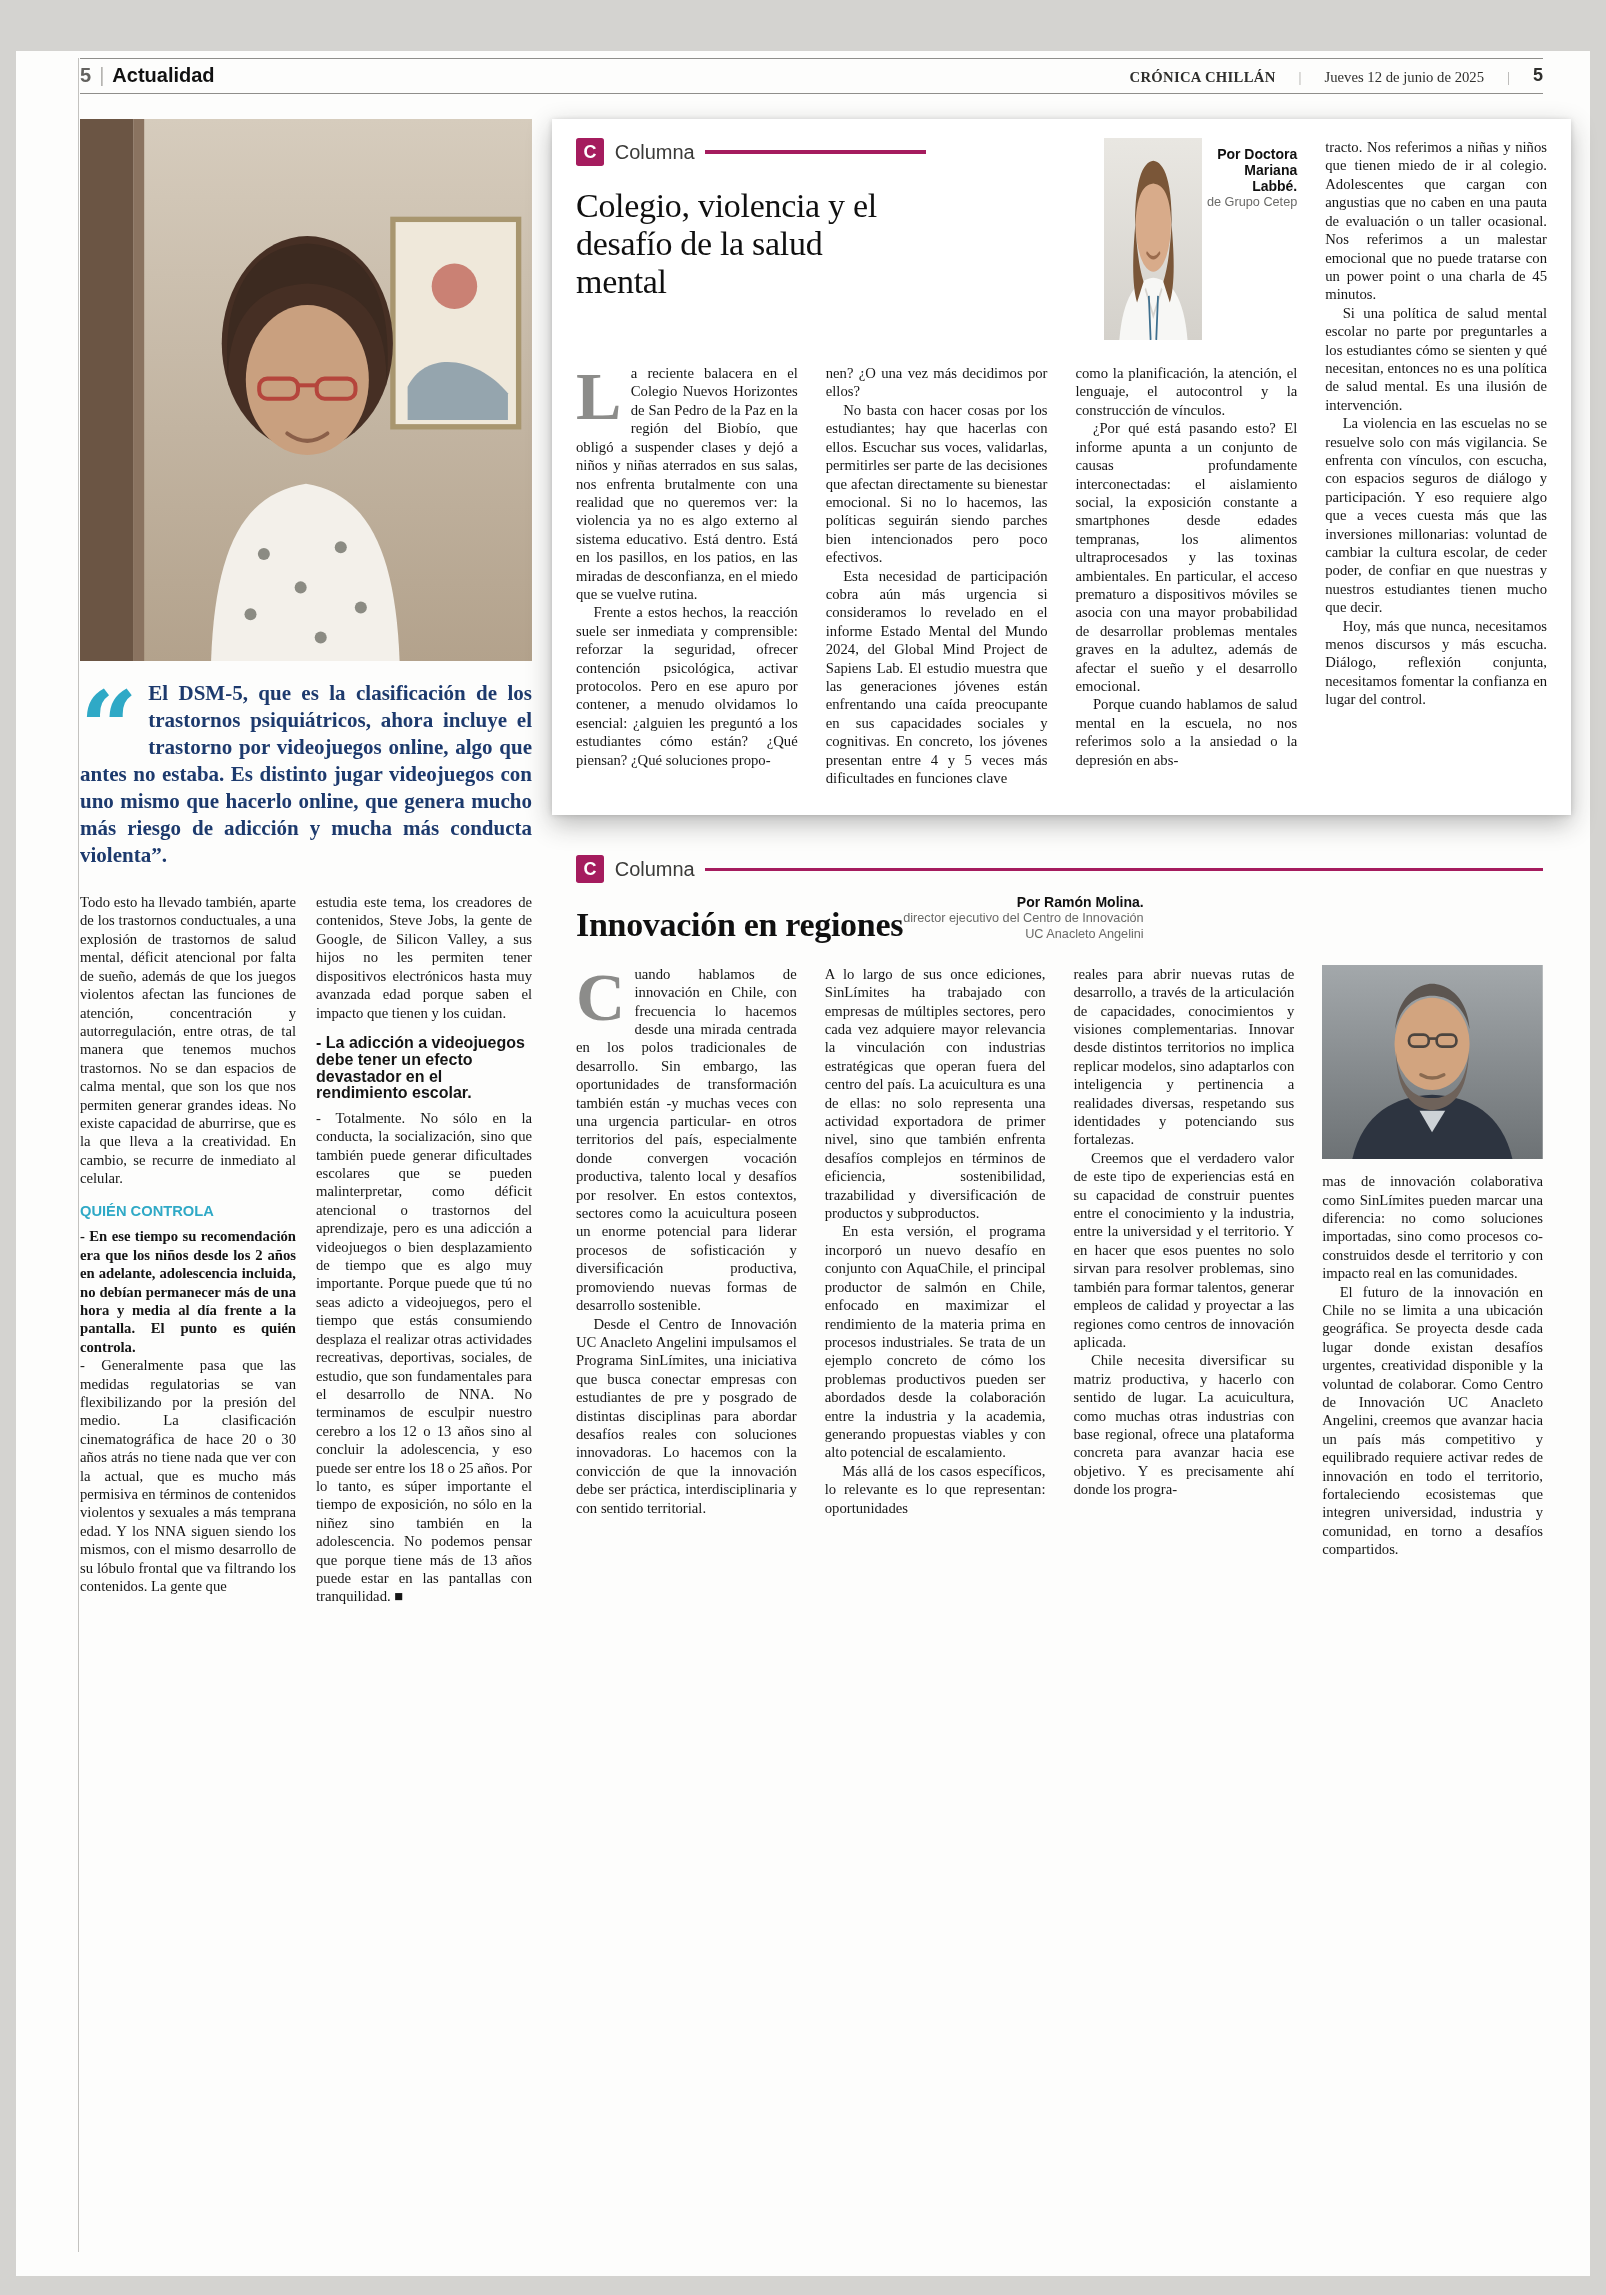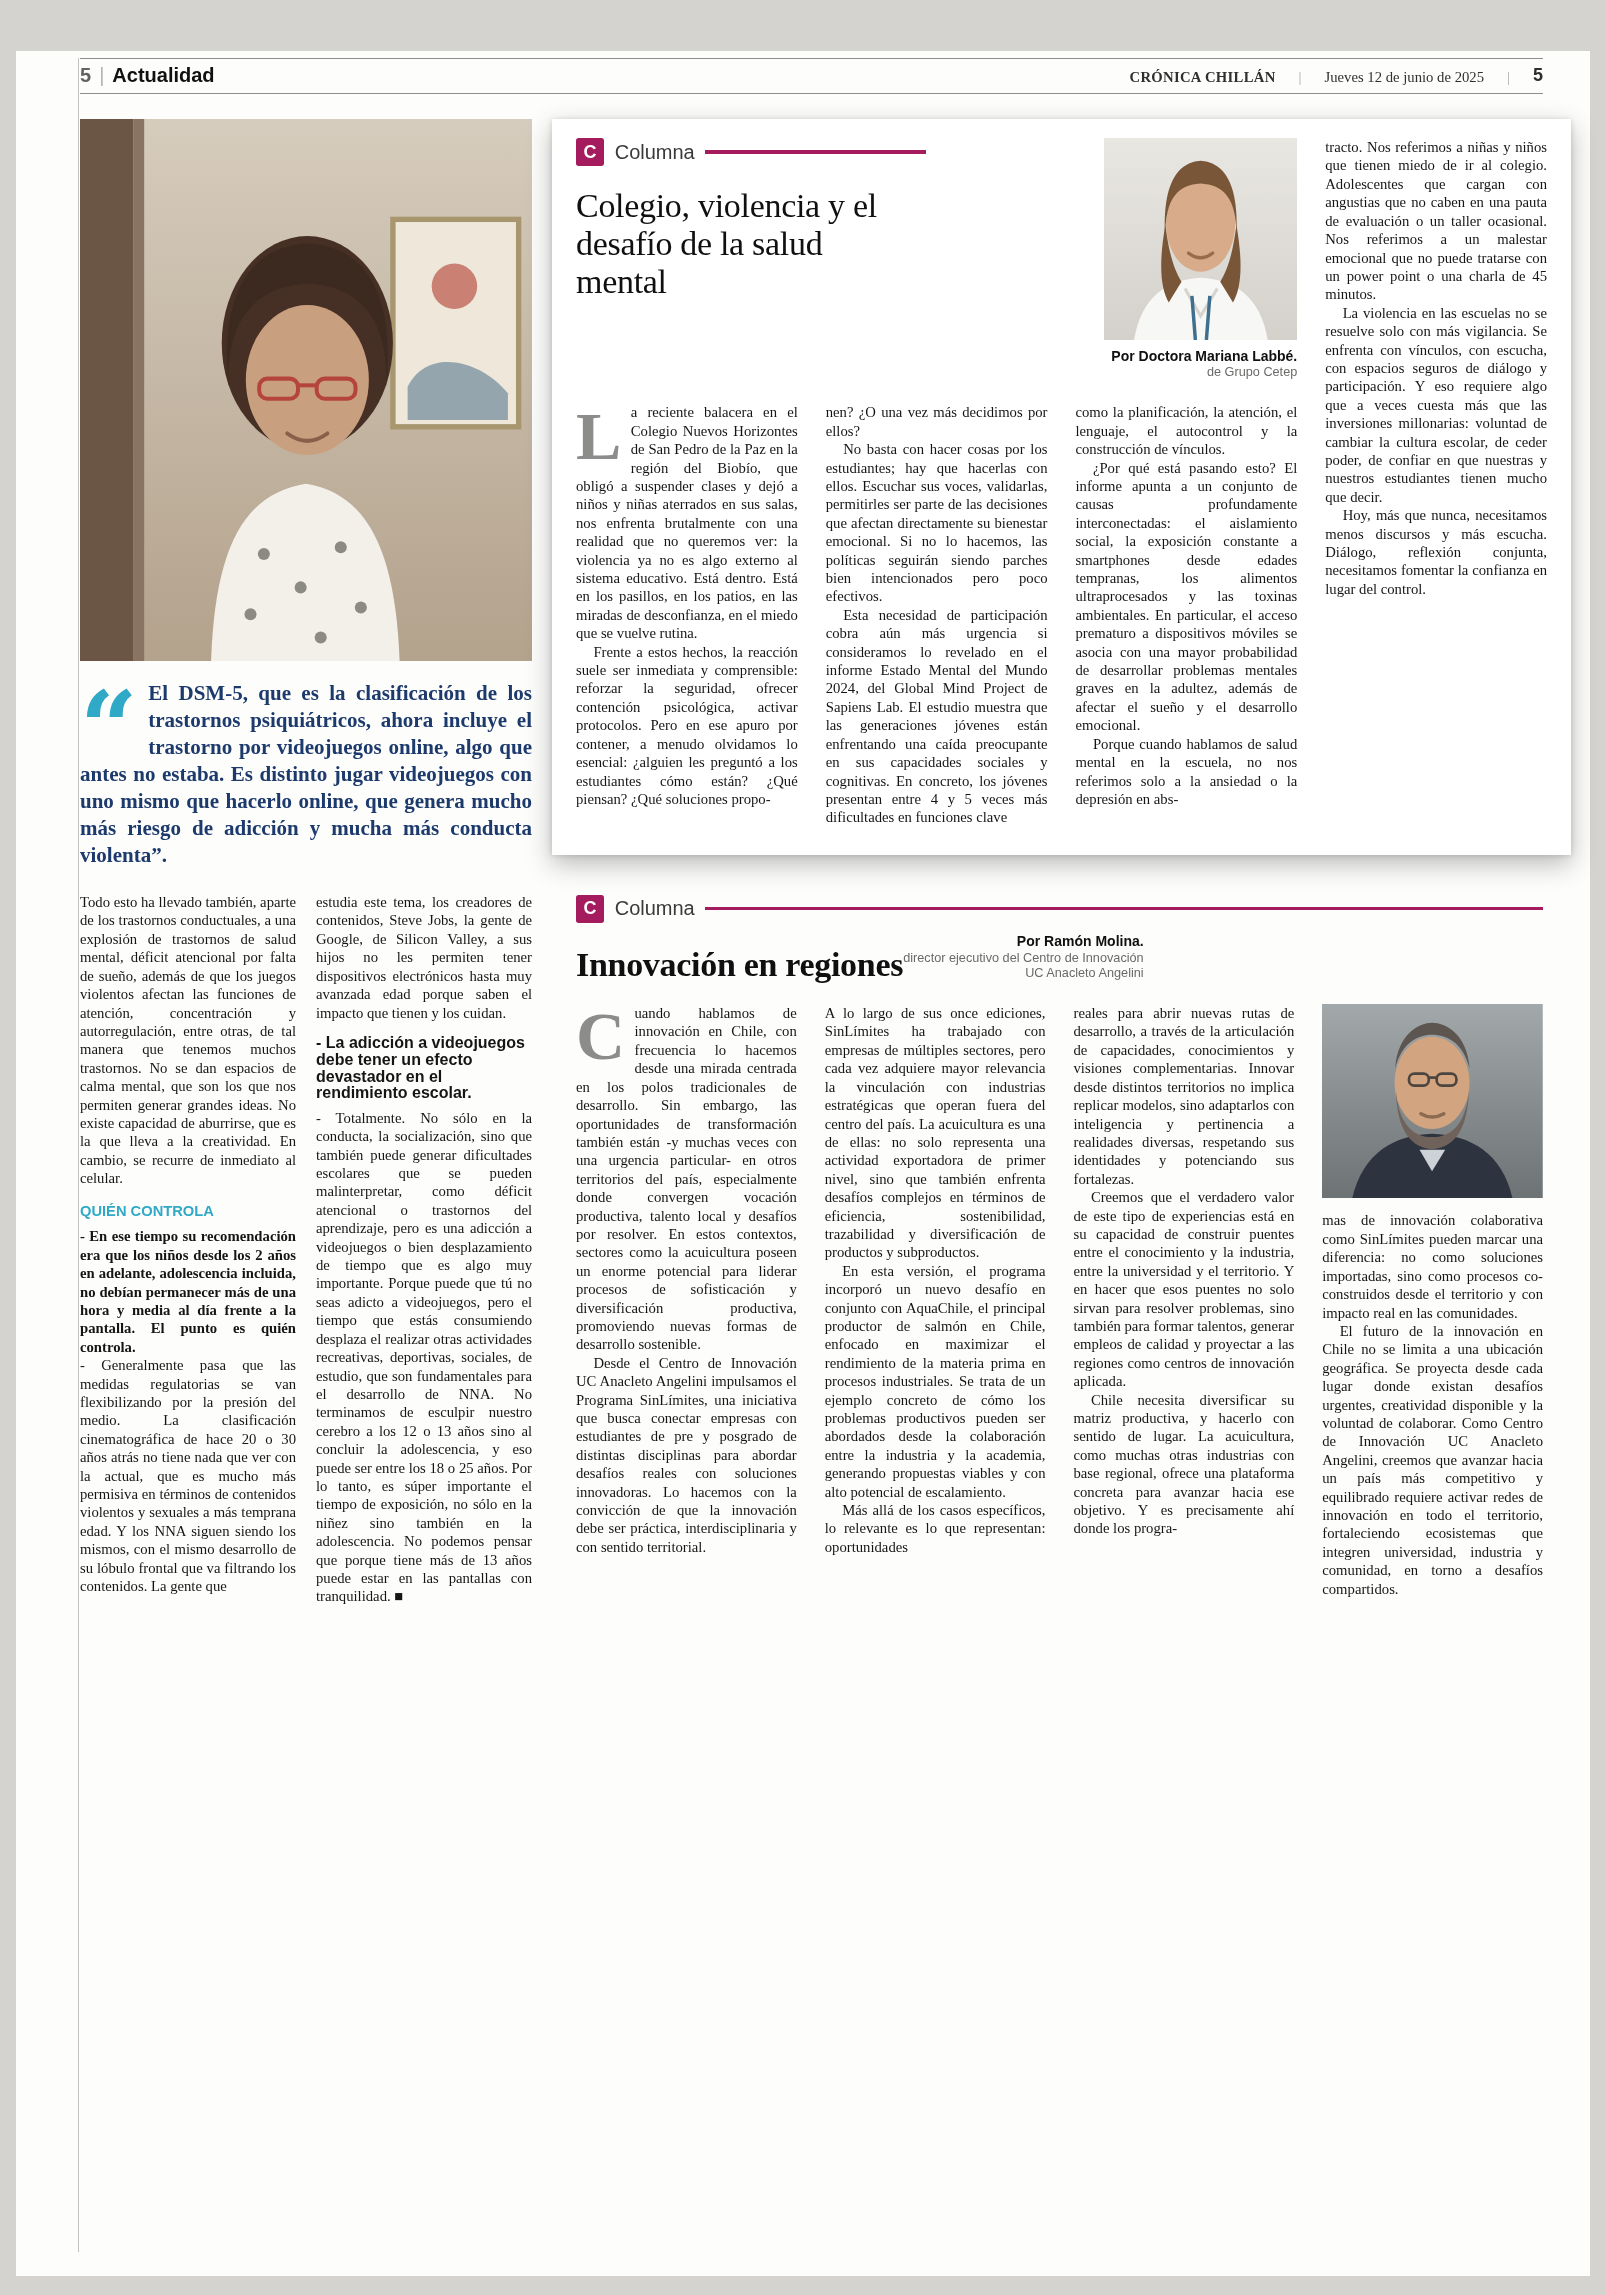--- a/index.html
+++ b/index.html
@@ -125,21 +125,21 @@
     padding: 19px 24px 28px 24px;
     margin-right: -28px;
   }
   .a1-grid { display: grid; grid-template-columns: repeat(4, 1fr); column-gap: 28px; row-gap: 24px; }
   .a1-head { grid-column: 1 / 3; grid-row: 1; }
   .a1-title {
     font-size: 34px; line-height: 38px; font-weight: normal;
     letter-spacing: -0.3px; color: #101010;
     max-width: 321px; margin-top: 21.4px;
   }
-  .a1-photoblock { grid-column: 3; grid-row: 1; display: flex; flex-direction: column; margin-left: 28px; }
+  .a1-photoblock { grid-column: 3; grid-row: 1; display: flex; flex-direction: row; margin-left: 28px; }
   .photo-doctor { height: 202px; }
   .byline-block { margin-top: 8px; text-align: right; font-family: "Liberation Sans", sans-serif; }
   .byline-name { font-weight: bold; font-size: 14px; color: #101010; }
   .byline-sub { font-size: 12.7px; color: #6a6a68; margin-top: 1.3px; }
   .a1-c4 { grid-column: 4; grid-row: 1 / 3; }
   .a1-c1 { grid-column: 1; grid-row: 2; }
   .a1-c2 { grid-column: 2; grid-row: 2; }
   .a1-c3 { grid-column: 3; grid-row: 2; }
 
   
@@ -261,20 +261,21 @@
                 </svg>
               </div>
               <div class="byline-block">
                 <div class="byline-name">Por Doctora Mariana Labbé.</div>
                 <div class="byline-sub">de Grupo Cetep</div>
               </div>
             </div>
 
             <div class="a1-c4 textcol">
                 <p>tracto. Nos referimos a niñas y niños que tienen miedo de ir al colegio. Adolescentes que cargan con angustias que no caben en una pauta de evaluación o un taller ocasional. Nos referimos a un malestar emocional que no puede tratarse con un power point o una charla de 45 minutos.</p>
+                <p>Si una política de salud mental escolar no parte por preguntarles a los estudiantes cómo se sienten y qué necesitan, entonces no es una política de salud mental. Es una ilusión de intervención.</p>
                 <p>La violencia en las escuelas no se resuelve solo con más vigilancia. Se enfrenta con vínculos, con escucha, con espacios seguros de diálogo y participación. Y eso requiere algo que a veces cuesta más que las inversiones millonarias: voluntad de cambiar la cultura escolar, de ceder poder, de confiar en que nuestras y nuestros estudiantes tienen mucho que decir.</p>
                 <p>Hoy, más que nunca, necesitamos menos discursos y más escucha. Diálogo, reflexión conjunta, necesitamos fomentar la confianza en lugar del control.</p>
               </div>
             <div class="a1-c1 textcol">
                 <p class="dropcap">La reciente balacera en el Colegio Nuevos Horizontes de San Pedro de la Paz en la región del Biobío, que obligó a suspender clases y dejó a niños y niñas aterrados en sus salas, nos enfrenta brutalmente con una realidad que no queremos ver: la violencia ya no es algo externo al sistema educativo. Está dentro. Está en los pasillos, en los patios, en las miradas de desconfianza, en el miedo que se vuelve rutina.</p>
                 <p>Frente a estos hechos, la reacción suele ser inmediata y comprensible: reforzar la seguridad, ofrecer contención psicológica, activar protocolos. Pero en ese apuro por contener, a menudo olvidamos lo esencial: ¿alguien les preguntó a los estudiantes cómo están? ¿Qué piensan? ¿Qué soluciones propo-</p>
               </div>
             <div class="a1-c2 textcol">
                 <p>nen? ¿O una vez más decidimos por ellos?</p>
                 <p>No basta con hacer cosas por los estudiantes; hay que hacerlas con ellos. Escuchar sus voces, validarlas, permitirles ser parte de las decisiones que afectan directamente su bienestar emocional. Si no lo hacemos, las políticas seguirán siendo parches bien intencionados pero poco efectivos.</p>

